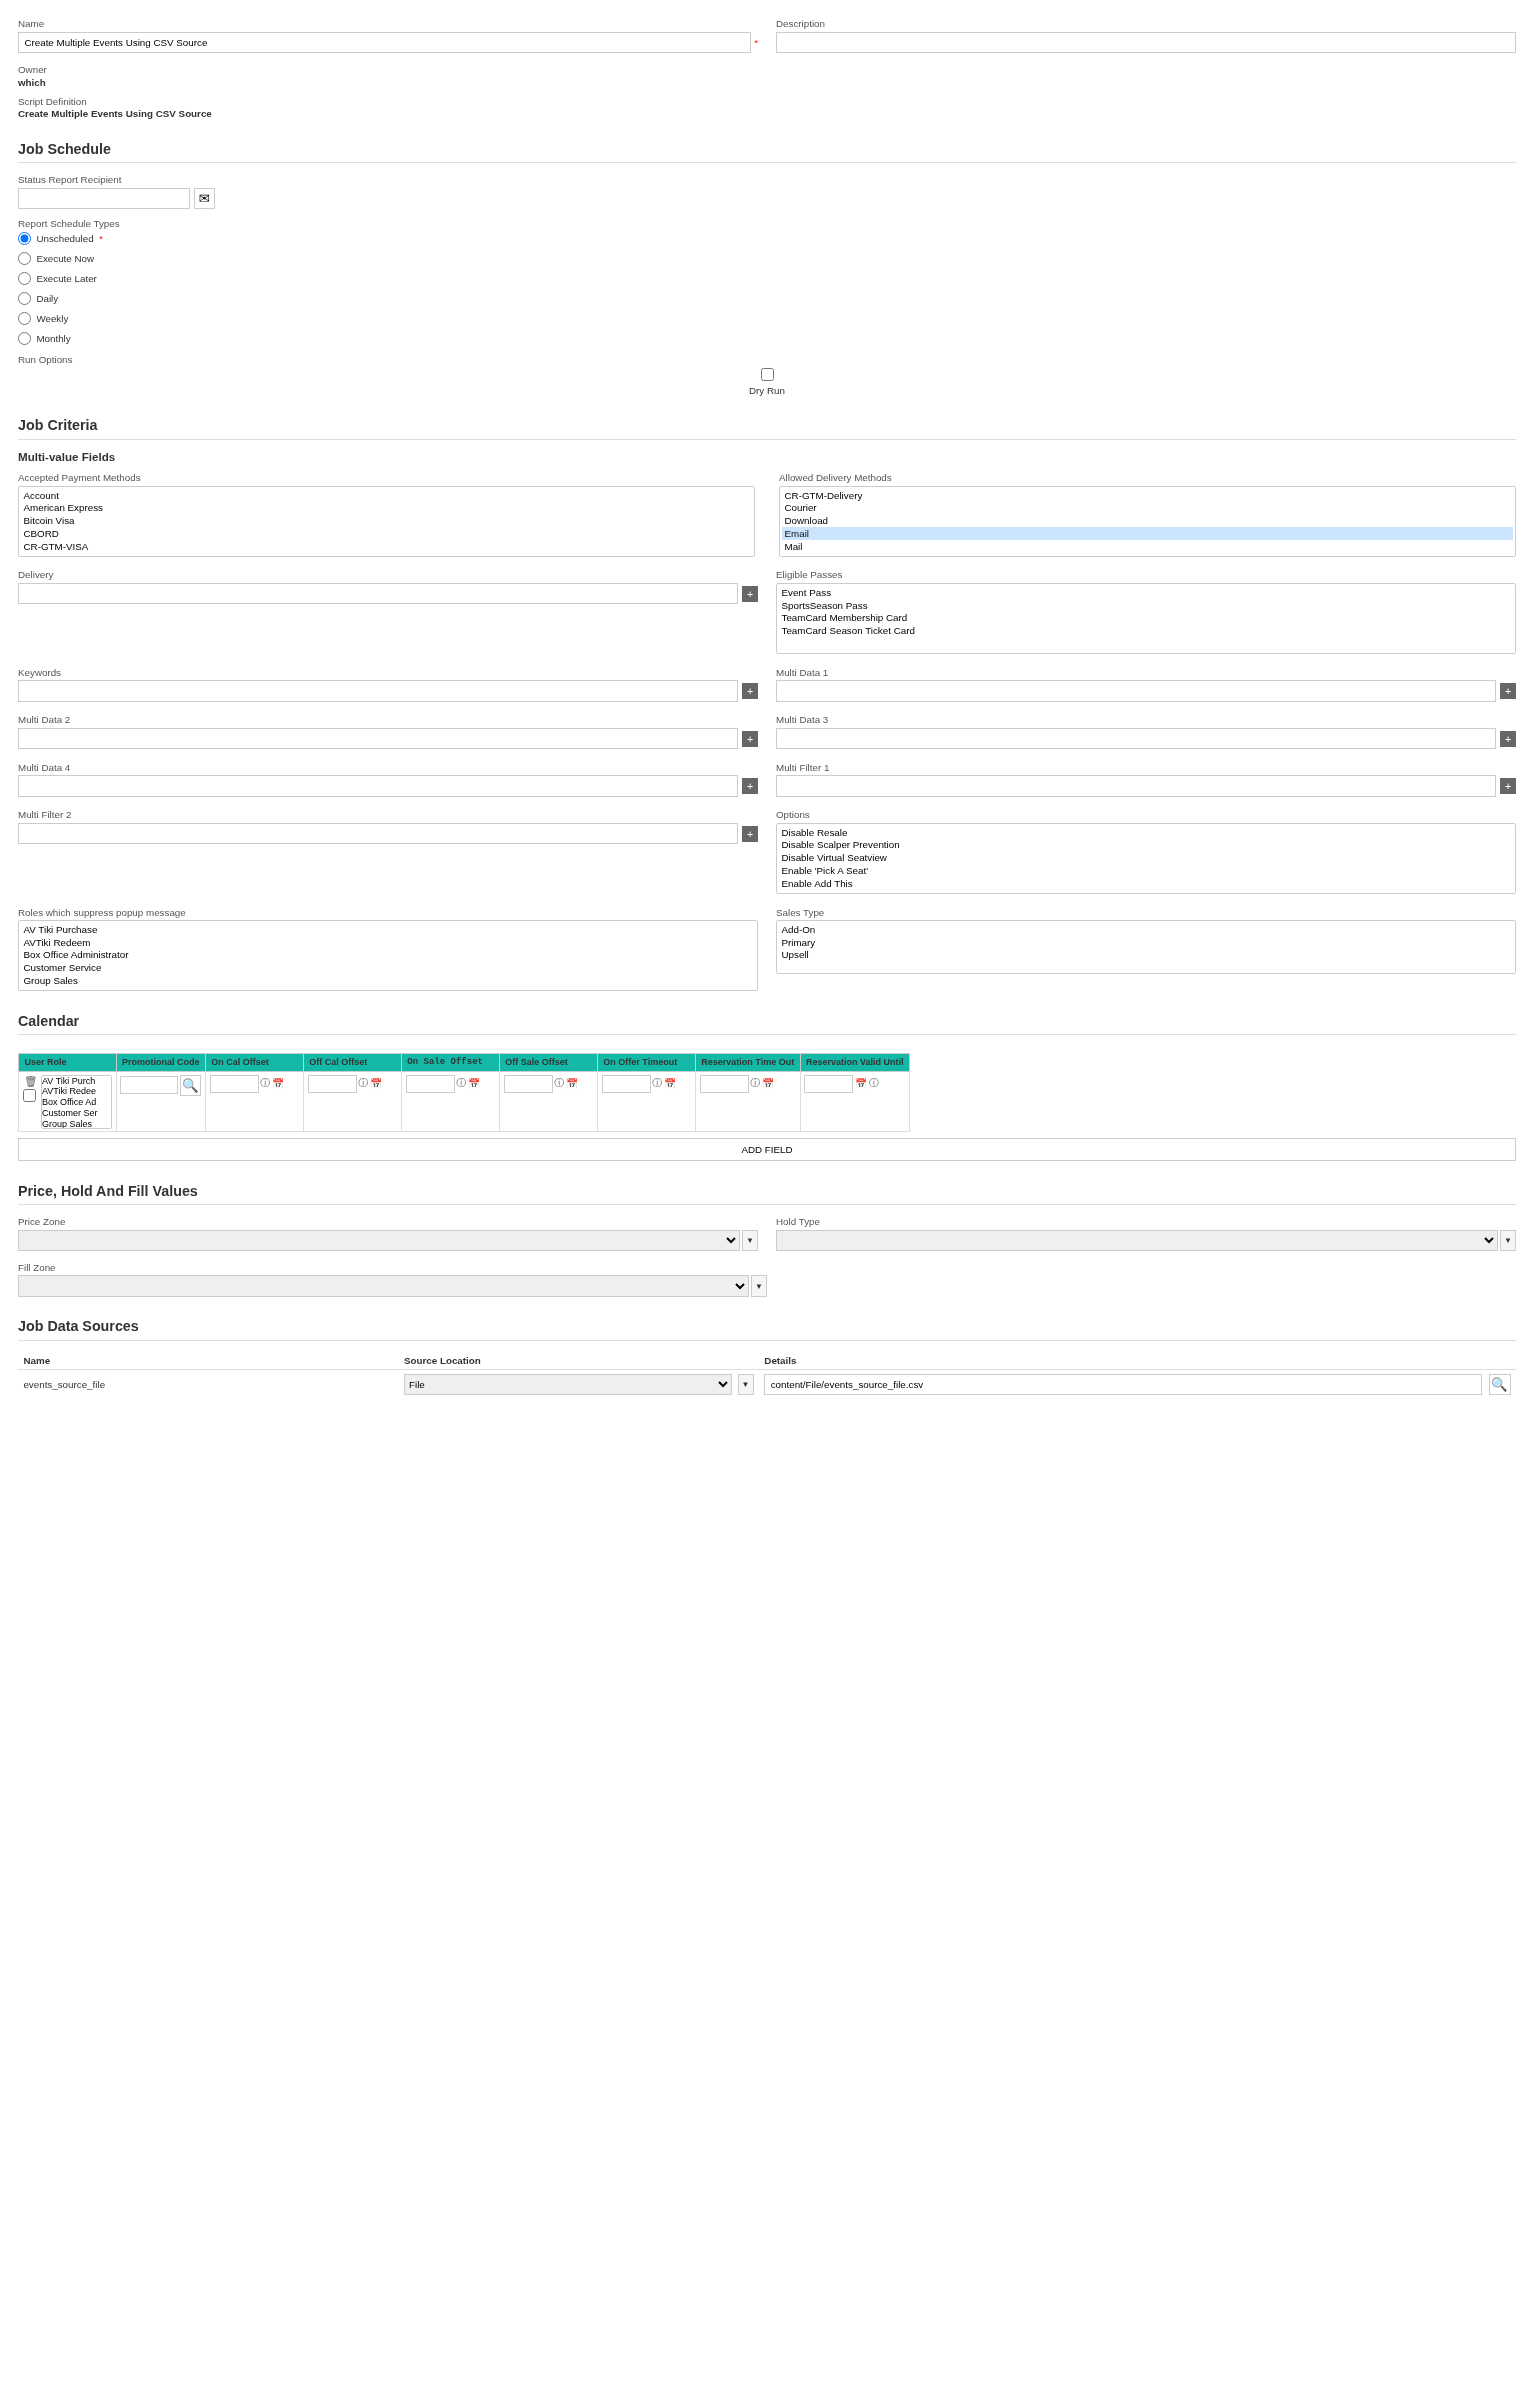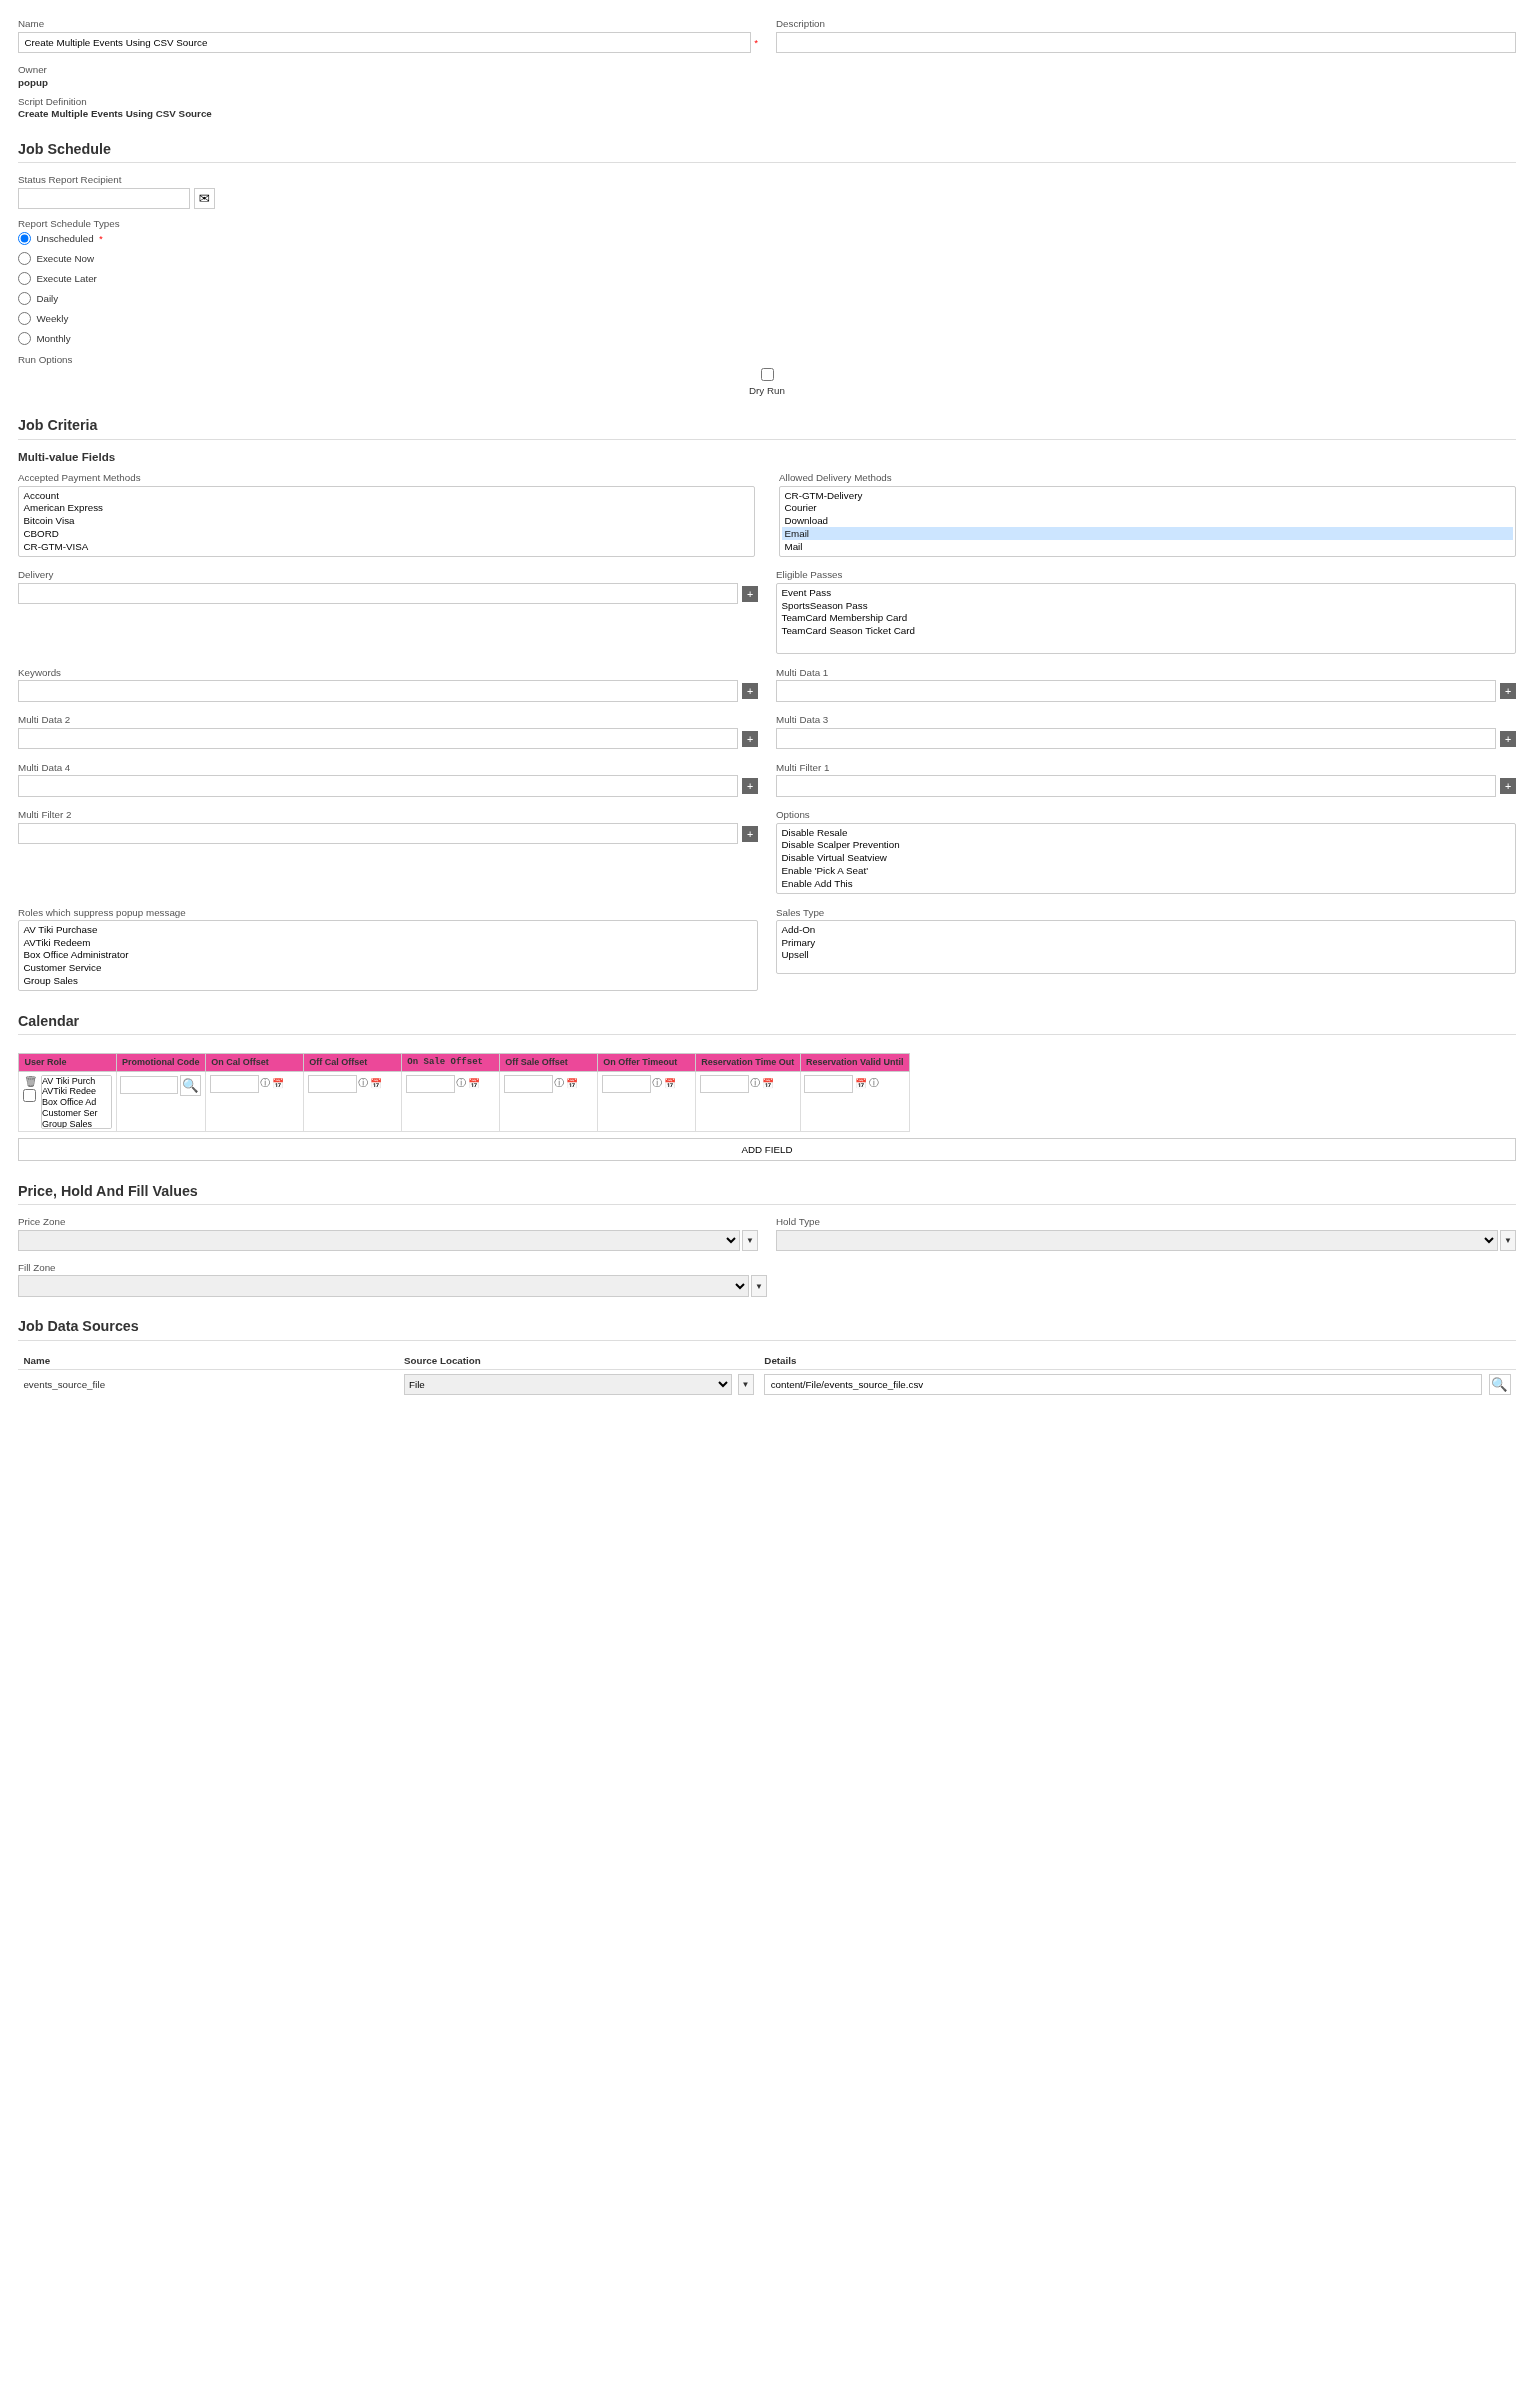--- a/index.html
+++ b/index.html
@@ -79,21 +79,21 @@
       justify-content: center;
     }
     
     .owner-text { font-size: 9.8px; font-weight: bold; }
     .script-def-label { font-size: 9.8px; color: #555; margin-bottom: 1.8px; }
     .script-def-value { font-size: 9.8px; font-weight: bold; }
     
     
     .calendar-table { width: 100%; border-collapse: collapse; font-size: 9px; margin-top: 7.1px; overflow-x: auto; display: block; }
     .calendar-table th {
-      background: #ec4899;
+      background: #14b8a6;
       border: 0.9px solid #ccc;
       padding: 3.6px 5.4px;
       text-align: left;
       font-weight: bold;
       white-space: nowrap;
     }
     .calendar-table td {
       border: 0.9px solid #ddd;
       padding: 2.7px 3.6px;
       vertical-align: top;
@@ -179,21 +179,21 @@
       </div>
     </div>
     <div>
       <div class="field-label">Description</div>
       <input type="text" style="">
     </div>
   </div>
 
   <div style="margin-bottom: 7.1px;">
     <div class="field-label">Owner</div>
-    <div class="owner-text">popup</div>
+    <div class="owner-text">which</div>
   </div>
 
   <div>
     <div class="script-def-label">Script Definition</div>
     <div class="script-def-value">Create Multiple Events Using CSV Source</div>
   </div>
 </div>
 
 <div class="section">
   <h2>Job Schedule</h2>

